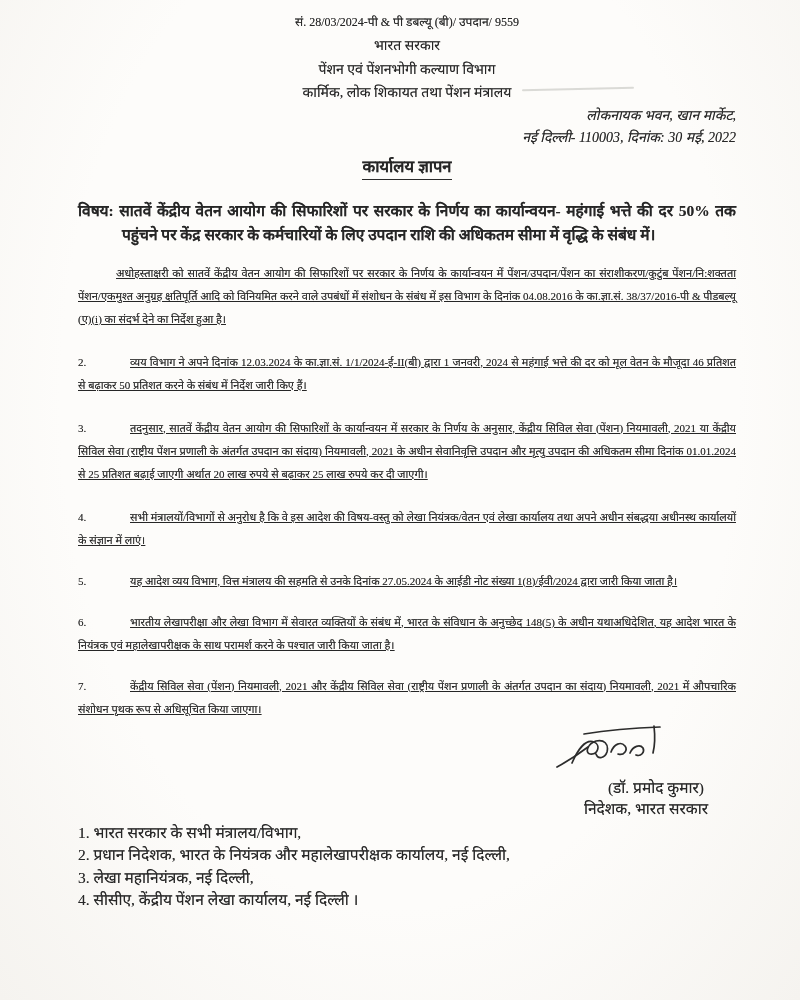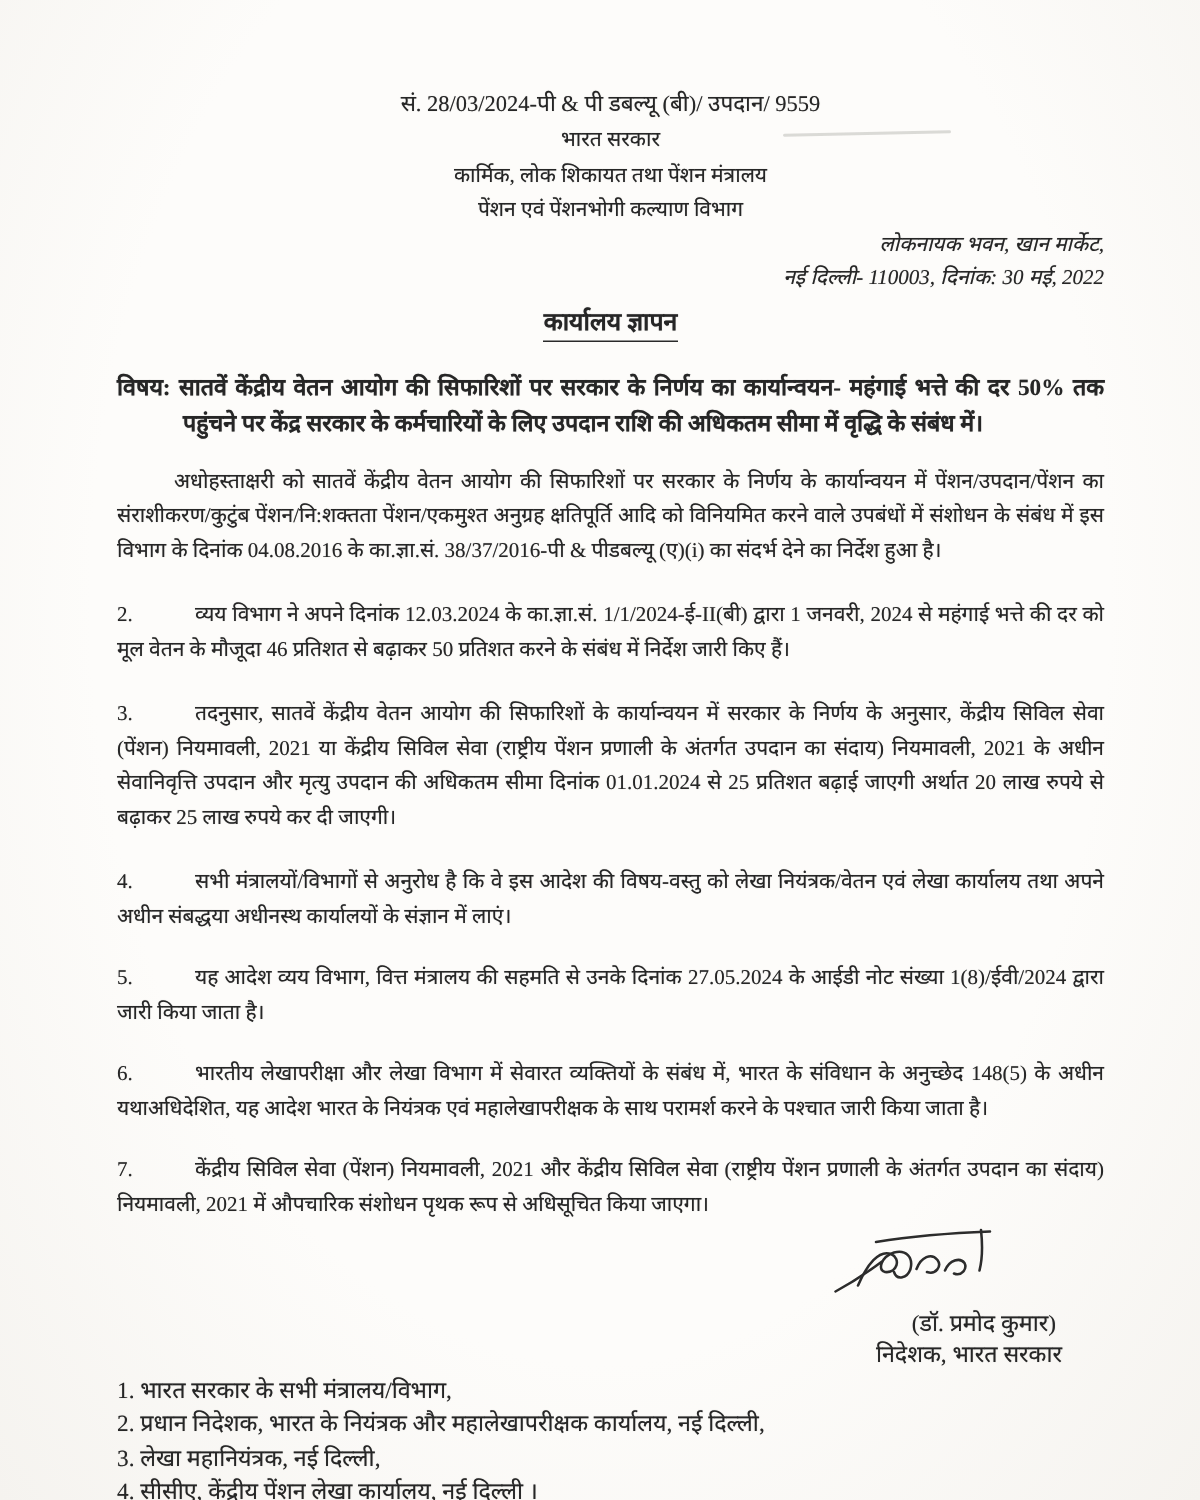--- a/index.html
+++ b/index.html
@@ -21,23 +21,22 @@
     padding: 10px 64px 0 78px;
     background:
       radial-gradient(ellipse at 50% 40%, #fdfcfa 60%, #f5f3ef 100%);
     color: #262626;
     text-shadow: 0 0 0.5px rgba(70,70,70,0.55);
   }
   .center { text-align: center; }
   .right  { text-align: right; }
 
   .ref-line {
-    font-size: 15px;
+    font-size: 12px;
     line-height: 24px;
-    margin-top: 48px;
   }
   .org-line {
     font-size: 14px;
     line-height: 23.5px;
   }
   .addr-line {
     font-size: 14px;
     line-height: 22px;
     font-style: italic;
   }
@@ -54,23 +53,24 @@
   .subject {
     margin-top: 19px;
     font-size: 15.5px;
     font-weight: bold;
     line-height: 24px;
     text-align: justify;
     padding-left: 44px;
     text-indent: -44px;
   }
   .para {
-    font-size: 14px;
+    font-size: 11px;
     line-height: 23px;
     text-align: justify;
+    text-decoration: underline;
   }
   .para.first { margin-top: 15px; text-indent: 38px; }
   .para.gap-lg { margin-top: 20px; }
   .para.gap-md { margin-top: 18px; }
   .para-num {
     display: inline-block;
     width: 52px;
     text-indent: 0;
   }
   .sig-block {
@@ -108,22 +108,22 @@
 </style>
 </head>
 <body>
 
 <div class="page">
 
   <div class="artifact-line"></div>
 
   <div class="center ref-line">सं. 28/03/2024-पी &amp; पी डबल्यू (बी)/ उपदान/ 9559</div>
   <div class="center org-line">भारत सरकार</div>
+  <div class="center org-line">पेंशन एवं पेंशनभोगी कल्याण विभाग</div>
   <div class="center org-line">कार्मिक, लोक शिकायत तथा पेंशन मंत्रालय</div>
-  <div class="center org-line">पेंशन एवं पेंशनभोगी कल्याण विभाग</div>
 
   <div class="right addr-line">लोकनायक भवन, खान मार्केट,</div>
   <div class="right addr-line">नई दिल्ली- 110003, दिनांक: 30 मई, 2022</div>
 
   <div class="center">
     <span class="memo-title">कार्यालय ज्ञापन</span>
   </div>
 
   <div class="subject">विषय: सातवें केंद्रीय वेतन आयोग की सिफारिशों पर सरकार के निर्णय का कार्यान्वयन- महंगाई भत्ते की दर 50% तक पहुंचने पर केंद्र सरकार के कर्मचारियों के लिए उपदान राशि की अधिकतम सीमा में वृद्धि के संबंध में।</div>
 

